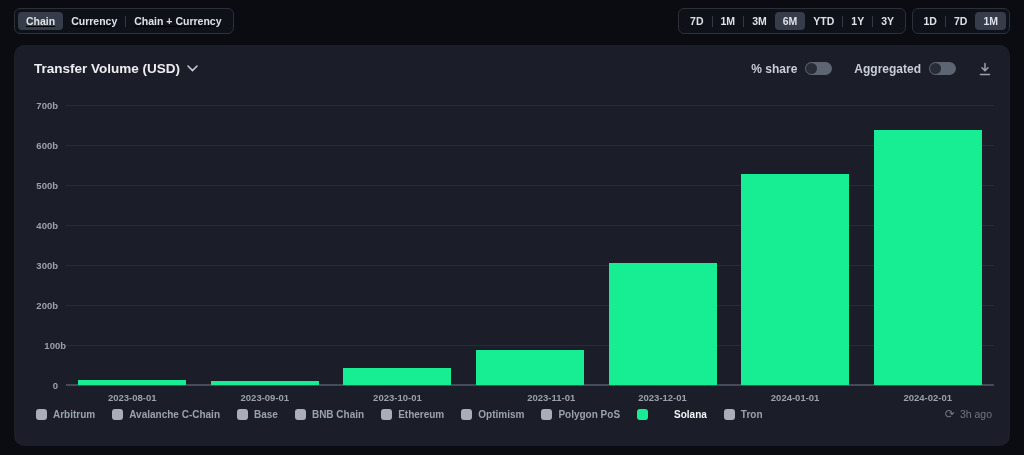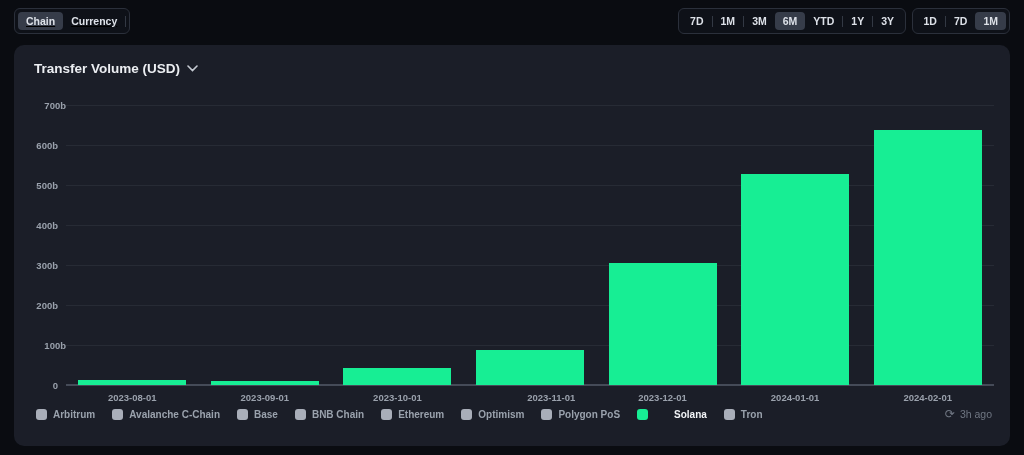--- a/index.html
+++ b/index.html
@@ -86,20 +86,21 @@
   }
   .refresh-glyph{font-size:12px;line-height:1;cursor:pointer;}
 </style>
 </head>
 <body>
 
 <div class="seg-group" id="view-tabs">
     <span class="seg-btn selected">Chain</span>
     <span class="seg-btn">Currency</span>
     <span class="seg-div"></span>
+    <span class="seg-btn">Chain + Currency</span>
   </div>
 <div class="seg-group" id="range-tabs">
     <span class="seg-btn">7D</span>
     <span class="seg-div"></span>
     <span class="seg-btn">1M</span>
     <span class="seg-div"></span>
     <span class="seg-btn">3M</span>
     <span class="seg-btn selected">6M</span>
     <span class="seg-btn">YTD</span>
     <span class="seg-div"></span>
@@ -116,39 +117,55 @@
 
 <div class="card">
 
   <div class="card-header">
     <span class="title">Transfer Volume (USD)</span>
     <span class="title-chevron">
       <svg width="11" height="7" viewBox="0 0 11 7">
           <path d="M1 1l4.5 4.5L10 1" fill="none" stroke="#c6cbd3" stroke-width="1.6" stroke-linecap="round"></path>
         </svg>
     </span>
+    <div class="header-right">
+      <span class="toggle-label">% share</span>
+      <span class="toggle">
+          <span class="knob"></span>
+        </span>
+      <span class="toggle-label">Aggregated</span>
+      <span class="toggle">
+          <span class="knob"></span>
+        </span>
+      <span class="dl-btn">
+        <svg width="14" height="14" viewBox="0 0 14 14">
+          <path d="M7 1.5v7M4 5.8l3 3 3-3" fill="none" stroke="#9aa1ac" stroke-width="1.5" stroke-linecap="round" stroke-linejoin="round"></path>
+          <path d="M2.5 12.5h9" stroke="#9aa1ac" stroke-width="1.5" stroke-linecap="round"></path>
+        </svg>
+      </span>
+    </div>
   </div>
 
   <div id="plot">
       <div class="gridline axis" style="left: 52px; width: 928px; top: 339px;"></div>
       <div class="ytick" style="left: 2px; top: 336px;">0</div>
       <div class="gridline" style="left: 52px; width: 928px; top: 300px;"></div>
       <div class="ytick" style="left: 10px; top: 296px;">100b</div>
       <div class="gridline" style="left: 52px; width: 928px; top: 260px;"></div>
       <div class="ytick" style="left: 2px; top: 256px;">200b</div>
       <div class="gridline" style="left: 52px; width: 928px; top: 220px;"></div>
       <div class="ytick" style="left: 2px; top: 216px;">300b</div>
       <div class="gridline" style="left: 52px; width: 928px; top: 180px;"></div>
       <div class="ytick" style="left: 2px; top: 176px;">400b</div>
       <div class="gridline" style="left: 52px; width: 928px; top: 140px;"></div>
       <div class="ytick" style="left: 2px; top: 136px;">500b</div>
       <div class="gridline" style="left: 52px; width: 928px; top: 100px;"></div>
       <div class="ytick" style="left: 2px; top: 96px;">600b</div>
       <div class="gridline" style="left: 52px; width: 928px; top: 60px;"></div>
-      <div class="ytick" style="left: 10px; top: 56px;">700b</div>
+      <div class="ytick" style="left: 2px; top: 56px;">700b</div>
       <div class="bar" style="left: 64.2857px; width: 108px; top: 335.2px; height: 4.8px; background: rgb(23, 238, 148);"></div>
       <div class="xtick" style="left: 52px; width: 132.571px; top: 348px;">2023-08-01</div>
       <div class="bar" style="left: 196.857px; width: 108px; top: 335.6px; height: 4.4px; background: rgb(23, 238, 148);"></div>
       <div class="xtick" style="left: 184.571px; width: 132.571px; top: 348px;">2023-09-01</div>
       <div class="bar" style="left: 329.429px; width: 108px; top: 323.2px; height: 16.8px; background: rgb(23, 238, 148);"></div>
       <div class="xtick" style="left: 317.143px; width: 132.571px; top: 348px;">2023-10-01</div>
       <div class="bar" style="left: 462px; width: 108px; top: 304.8px; height: 35.2px; background: rgb(23, 238, 148);"></div>
       <div class="xtick" style="left: 471px; width: 132.571px; top: 348px;">2023-11-01</div>
       <div class="bar" style="left: 594.571px; width: 108px; top: 218px; height: 122px; background: rgb(23, 238, 148);"></div>
       <div class="xtick" style="left: 582.286px; width: 132.571px; top: 348px;">2023-12-01</div>

